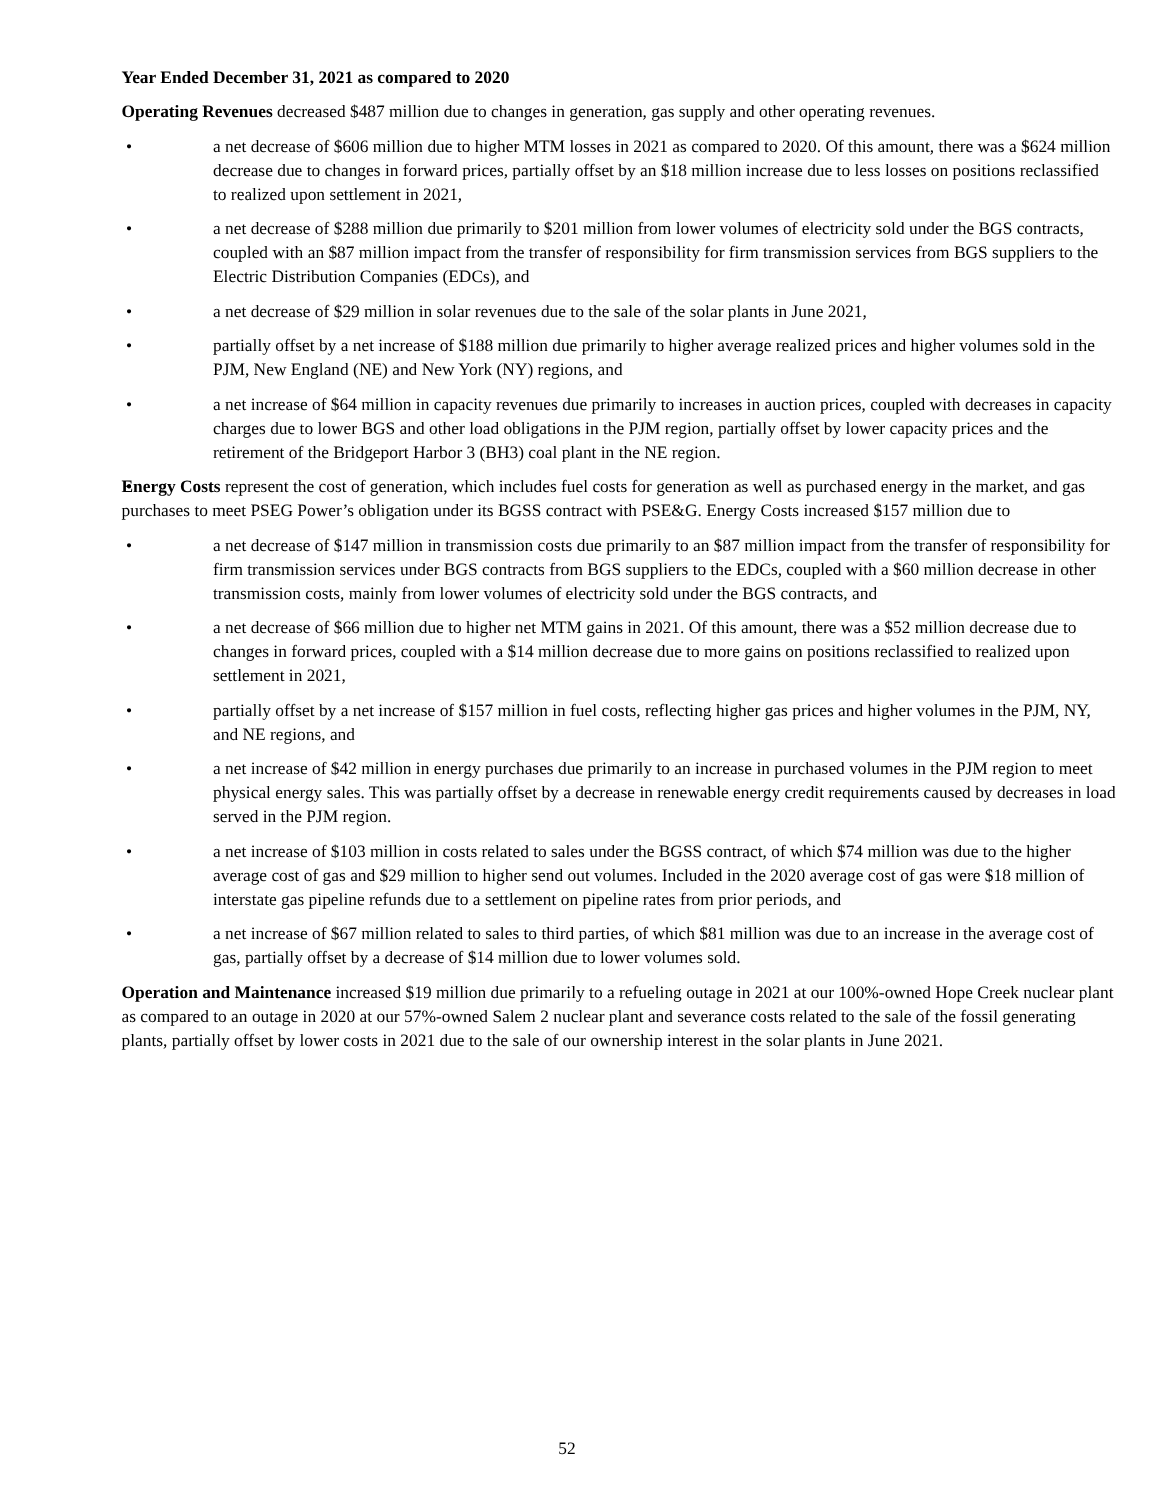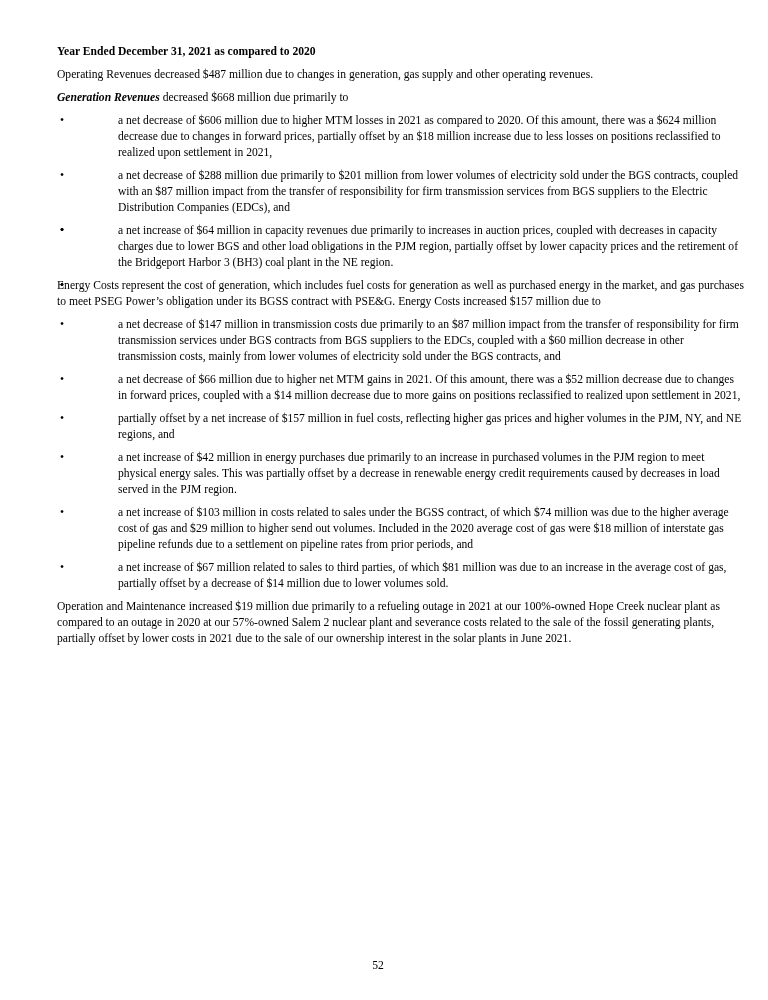--- a/index.html
+++ b/index.html
@@ -12,32 +12,33 @@
     height: 1000px;
     position: relative;
     font-family: "Liberation Serif", "DejaVu Serif", serif;
     font-size: 11.6px;
     line-height: 16px;
     color: #000000;
     overflow: hidden;
   }
   .content {
     padding: 44px 24px 0 57px;
+    margin-left: 24px;
   }
   .block {
     margin: 0 0 7px 0;
   }
   p.block {
     margin-top: 0;
   }
   .heading {
     font-weight: bold;
   }
   .lead.bold {
-    font-weight: normal;
+    font-weight: bold;
   }
   .lead.bold-italic {
     font-weight: bold;
     font-style: italic;
   }
   .bullet {
     position: relative;
     padding-left: 61px;
   }
   .marker {
@@ -53,25 +54,24 @@
     text-align: center;
   }
 </style>
 </head>
 <body>
 
 <main class="content">
   <div id="doc">
       <p class="block heading">Year Ended December 31, 2021 as compared to 2020</p>
       <p class="block paragraph"><span class="lead bold">Operating Revenues</span> <span>decreased $487 million due to changes in generation, gas supply and other operating revenues.</span></p>
-      <p class="block paragraph"><span class="lead bold-italic">Generation Revenues</span> <span>decreased $668 million due primarily to</span></p>
       <div class="block bullet"><span class="marker">•</span><span>a net decrease of $606 million due to higher MTM losses in 2021 as compared to 2020. Of this amount, there was a $624 million decrease due to changes in forward prices, partially offset by an $18 million increase due to less losses on positions reclassified to realized upon settlement in 2021,</span></div>
       <div class="block bullet"><span class="marker">•</span><span>a net decrease of $288 million due primarily to $201 million from lower volumes of electricity sold under the BGS contracts, coupled with an $87 million impact from the transfer of responsibility for firm transmission services from BGS suppliers to the Electric Distribution Companies (EDCs), and</span></div>
-      <div class="block bullet"><span class="marker">•</span></div>
-      <div class="block bullet"><span class="marker">•</span></div>
+      <div class="block bullet"><span class="marker">•</span><span>a net decrease of $29 million in solar revenues due to the sale of the solar plants in June 2021,</span></div>
+      <div class="block bullet"><span class="marker">•</span><span>partially offset by a net increase of $188 million due primarily to higher average realized prices and higher volumes sold in the PJM, New England (NE) and New York (NY) regions, and</span></div>
       <div class="block bullet"><span class="marker">•</span><span>a net increase of $64 million in capacity revenues due primarily to increases in auction prices, coupled with decreases in capacity charges due to lower BGS and other load obligations in the PJM region, partially offset by lower capacity prices and the retirement of the Bridgeport Harbor 3 (BH3) coal plant in the NE region.</span></div>
       <div class="block bullet"><span class="marker">•</span></div>
       <div class="block bullet"><span class="marker">•</span></div>
       <p class="block paragraph"><span class="lead bold">Energy Costs</span> <span>represent the cost of generation, which includes fuel costs for generation as well as purchased energy in the market, and gas purchases to meet PSEG Power’s obligation under its BGSS contract with PSE&amp;G. Energy Costs increased $157 million due to</span></p>
       <div class="block bullet"><span class="marker">•</span><span>a net decrease of $147 million in transmission costs due primarily to an $87 million impact from the transfer of responsibility for firm transmission services under BGS contracts from BGS suppliers to the EDCs, coupled with a $60 million decrease in other transmission costs, mainly from lower volumes of electricity sold under the BGS contracts, and</span></div>
       <div class="block bullet"><span class="marker">•</span><span>a net decrease of $66 million due to higher net MTM gains in 2021. Of this amount, there was a $52 million decrease due to changes in forward prices, coupled with a $14 million decrease due to more gains on positions reclassified to realized upon settlement in 2021,</span></div>
       <div class="block bullet"><span class="marker">•</span><span>partially offset by a net increase of $157 million in fuel costs, reflecting higher gas prices and higher volumes in the PJM, NY, and NE regions, and</span></div>
       <div class="block bullet"><span class="marker">•</span><span>a net increase of $42 million in energy purchases due primarily to an increase in purchased volumes in the PJM region to meet physical energy sales. This was partially offset by a decrease in renewable energy credit requirements caused by decreases in load served in the PJM region.</span></div>
       <div class="block bullet"><span class="marker">•</span><span>a net increase of $103 million in costs related to sales under the BGSS contract, of which $74 million was due to the higher average cost of gas and $29 million to higher send out volumes. Included in the 2020 average cost of gas were $18 million of interstate gas pipeline refunds due to a settlement on pipeline rates from prior periods, and</span></div>
       <div class="block bullet"><span class="marker">•</span><span>a net increase of $67 million related to sales to third parties, of which $81 million was due to an increase in the average cost of gas, partially offset by a decrease of $14 million due to lower volumes sold.</span></div>

